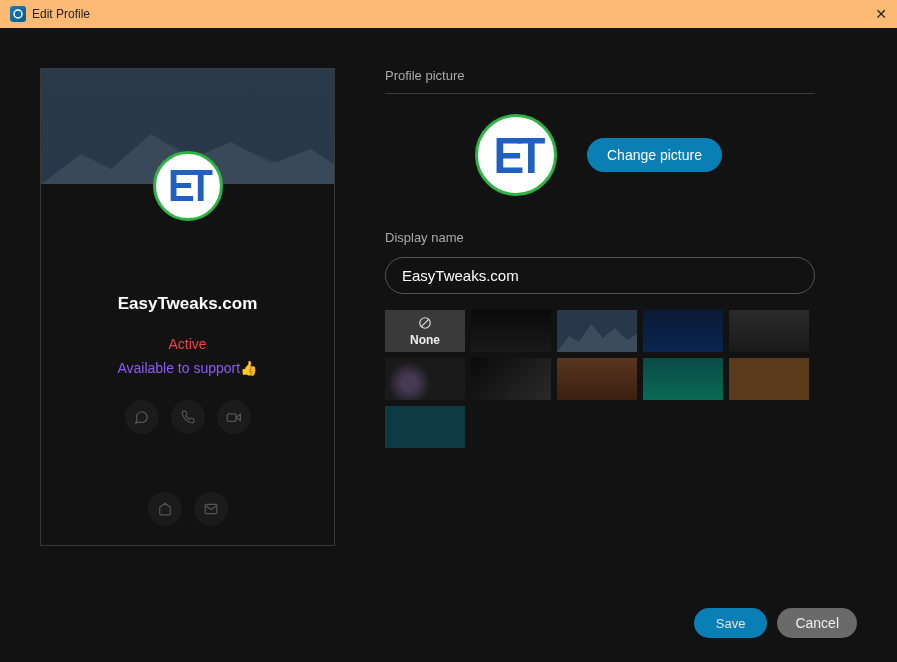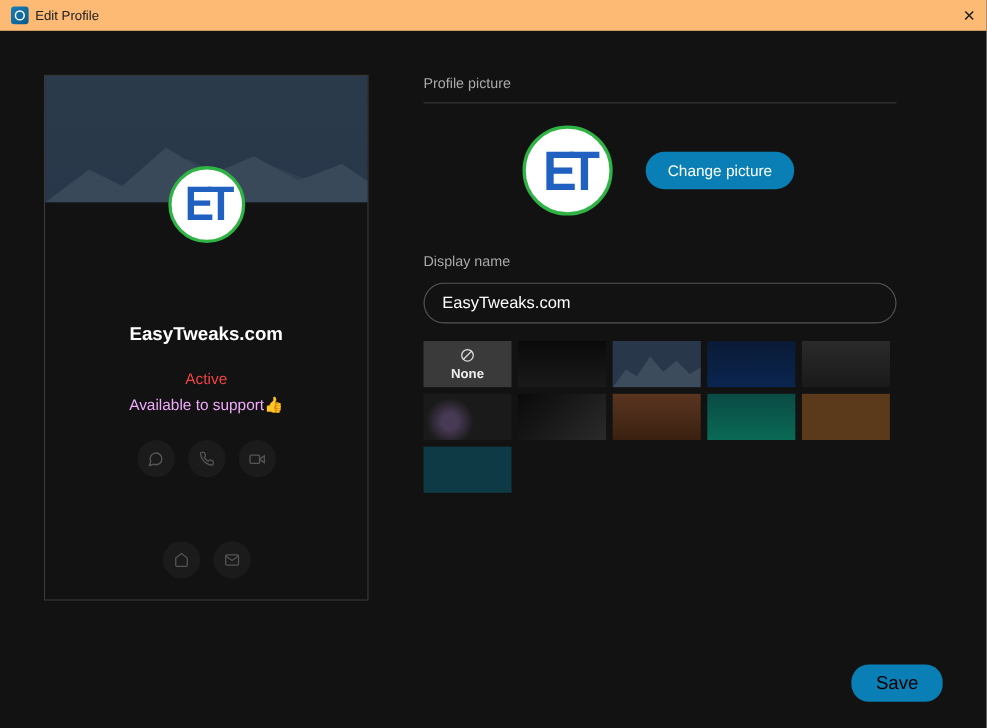--- a/index.html
+++ b/index.html
@@ -108,21 +108,21 @@
     font-size: 17px;
   }
   .status {
     margin-top: 22px;
     font-size: 14px;
     color: #ef4444;
   }
   .bio {
     margin-top: 8px;
     font-size: 14px;
-    color: #f0abfc;
+    color: #8b5cf6;
   }
   .icon-row {
     display: flex;
     gap: 12px;
     margin-top: 24px;
   }
   .icon-circle {
     width: 34px;
     height: 34px;
     border-radius: 50%;
@@ -226,24 +226,24 @@
   }
   .footer {
     display: flex;
     justify-content: flex-end;
     gap: 10px;
     padding: 0 40px 24px 0;
   }
   .save-btn {
     background: #0a7fb5;
     border: none;
-    color: #000000;
+    color: #e5e5e5;
     padding: 7px 22px;
     border-radius: 16px;
-    font-size: 17px;
+    font-size: 13px;
     cursor: pointer;
     margin-left: 36px;
   }
   .cancel-btn {
     background: #6a6a6a;
     border: none;
     color: #eee;
     padding: 7px 18px;
     border-radius: 16px;
     font-size: 14px;
@@ -355,14 +355,15 @@
           <div class="cover-option" style="background: linear-gradient(rgb(90, 53, 32), rgb(58, 32, 16));"></div>
           <div class="cover-option" style="background: linear-gradient(rgb(10, 74, 69), rgb(10, 106, 85));"></div>
           <div class="cover-option" style="background: rgb(90, 58, 26);"></div>
           <div class="cover-option" style="background: rgb(14, 58, 69);"></div>
         </div>
     </div>
   </div>
 
   <div class="footer">
     <button class="save-btn">Save</button>
+    <button class="cancel-btn">Cancel</button>
   </div>
 </div>
 
 </body></html>

